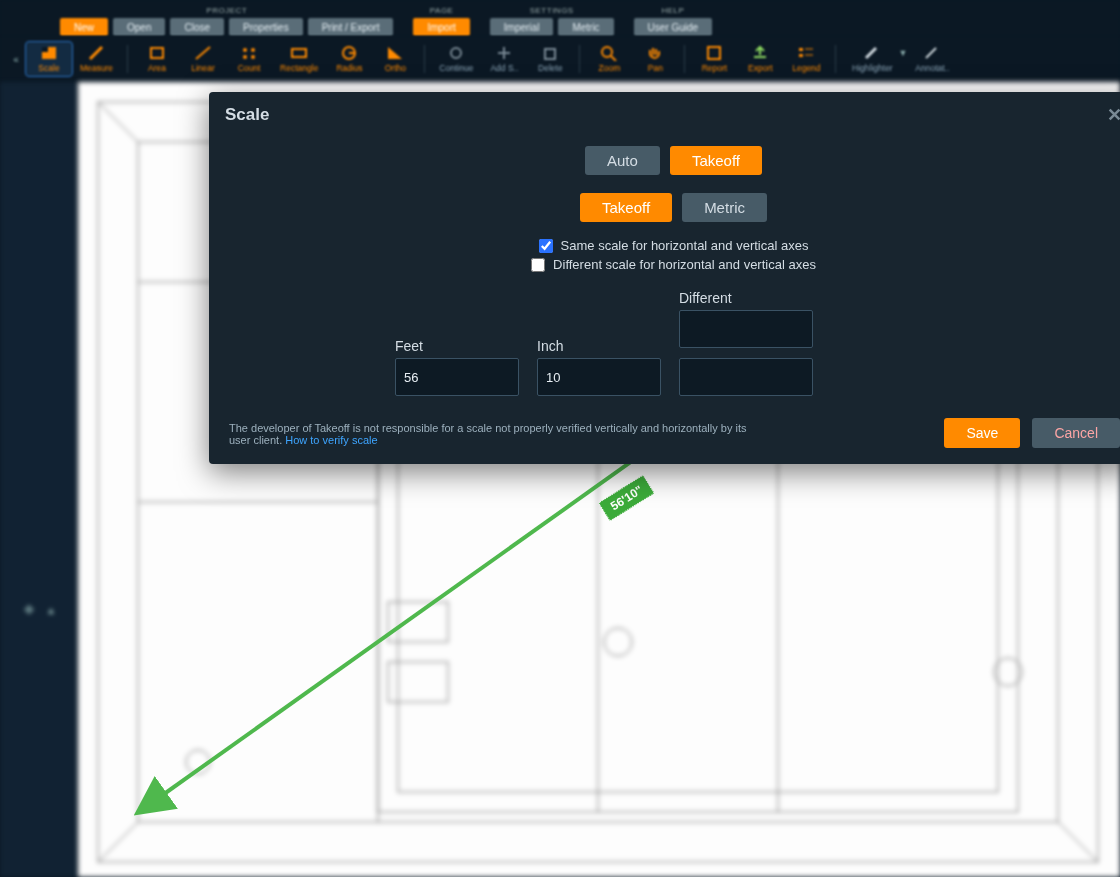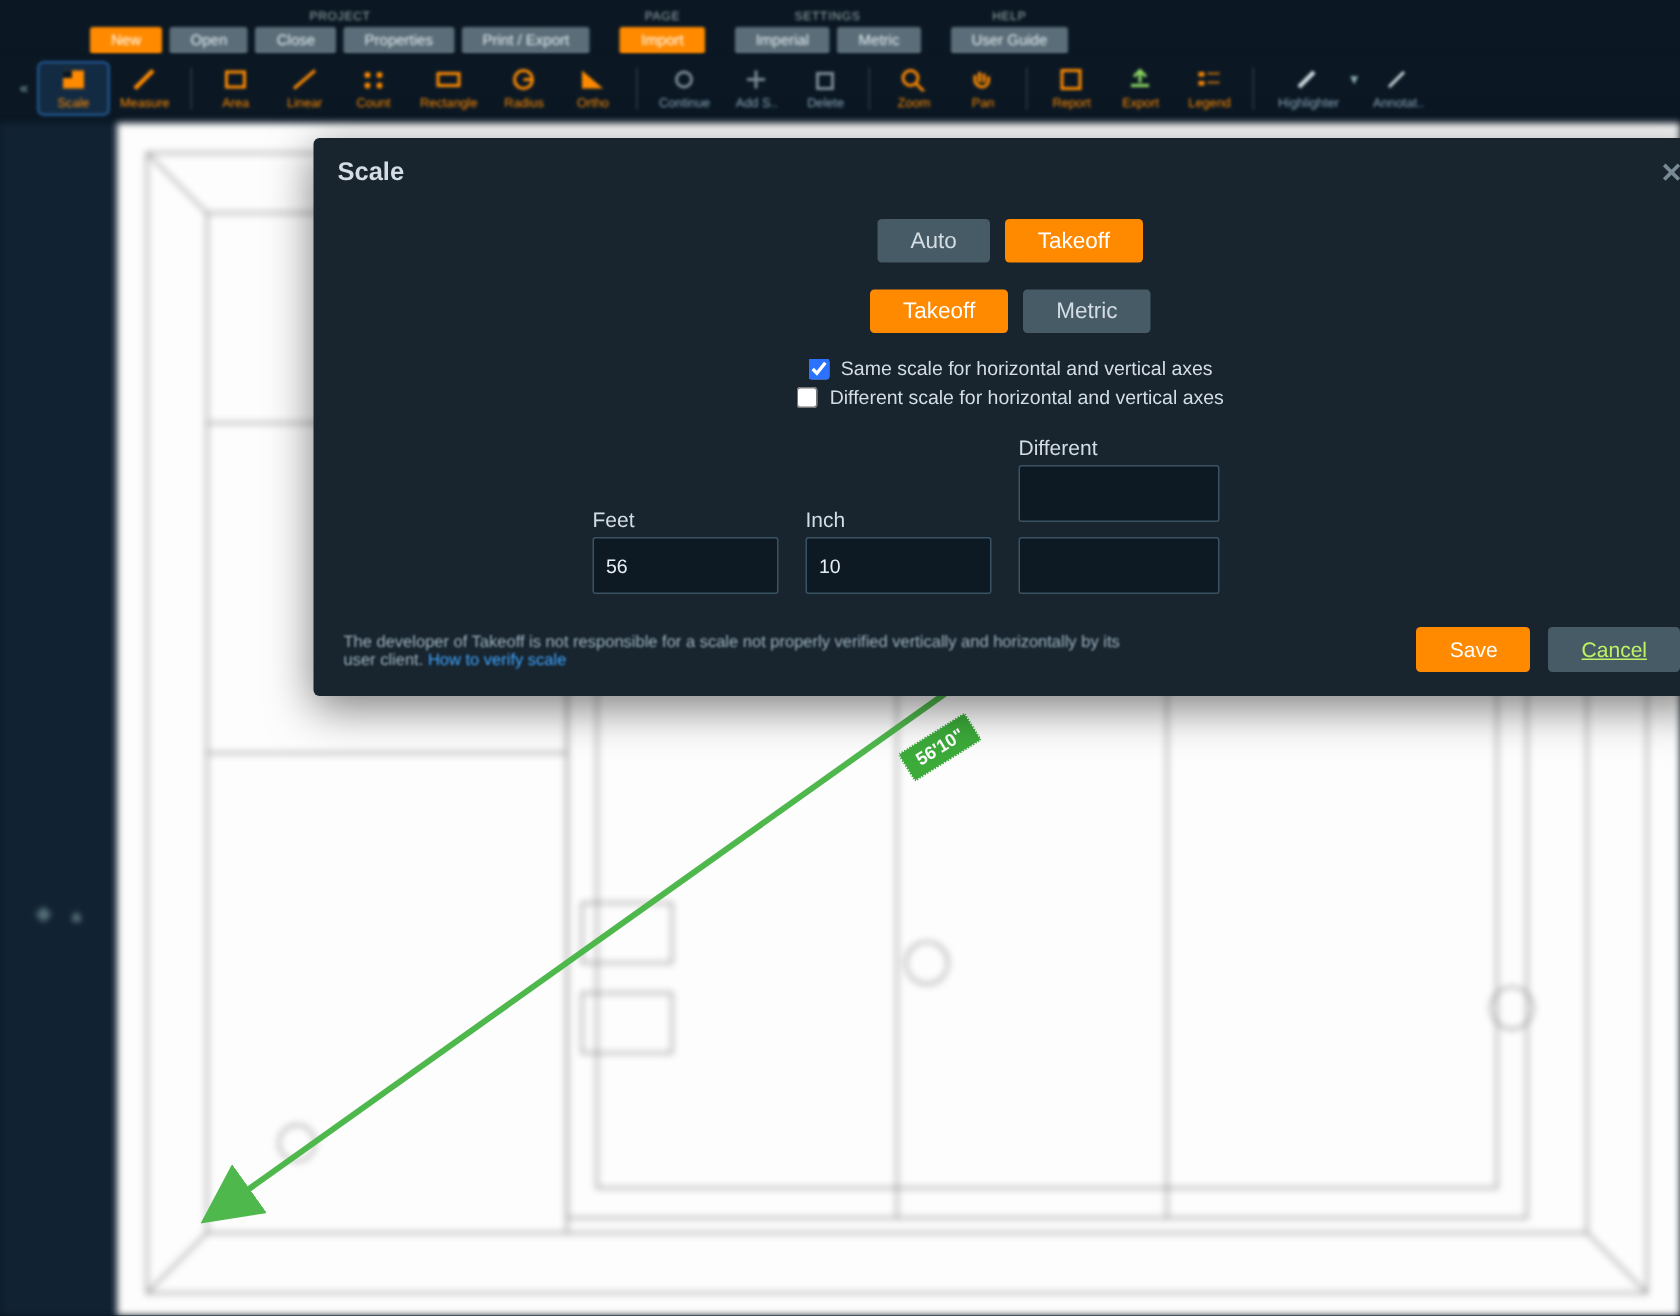--- a/index.html
+++ b/index.html
@@ -179,21 +179,21 @@
   }
   .disclaimer a { color:#3ea5ff; text-decoration:none;}
   .modal-footer {
     position:absolute; right:18px; bottom:16px;
     display:flex; gap:12px;
   }
   .mbtn {
     padding:7px 22px; border-radius:3px; font-size:14px; cursor:pointer;
   }
   .mbtn.save { background:#ff8a00; color:#fff;}
-  .mbtn.cancel { background:#475b67; color:#bef264;text-decoration:underline;}
+  .mbtn.cancel { background:#475b67; color:#fca5a5;}
 
 </style>
 </head>
 <body>
 
 <div class="topbar">
   <div style="width:30px"></div>
   <div class="menugroup">
     <span class="grouplabel">PROJECT</span>
     <div class="btnrow">

